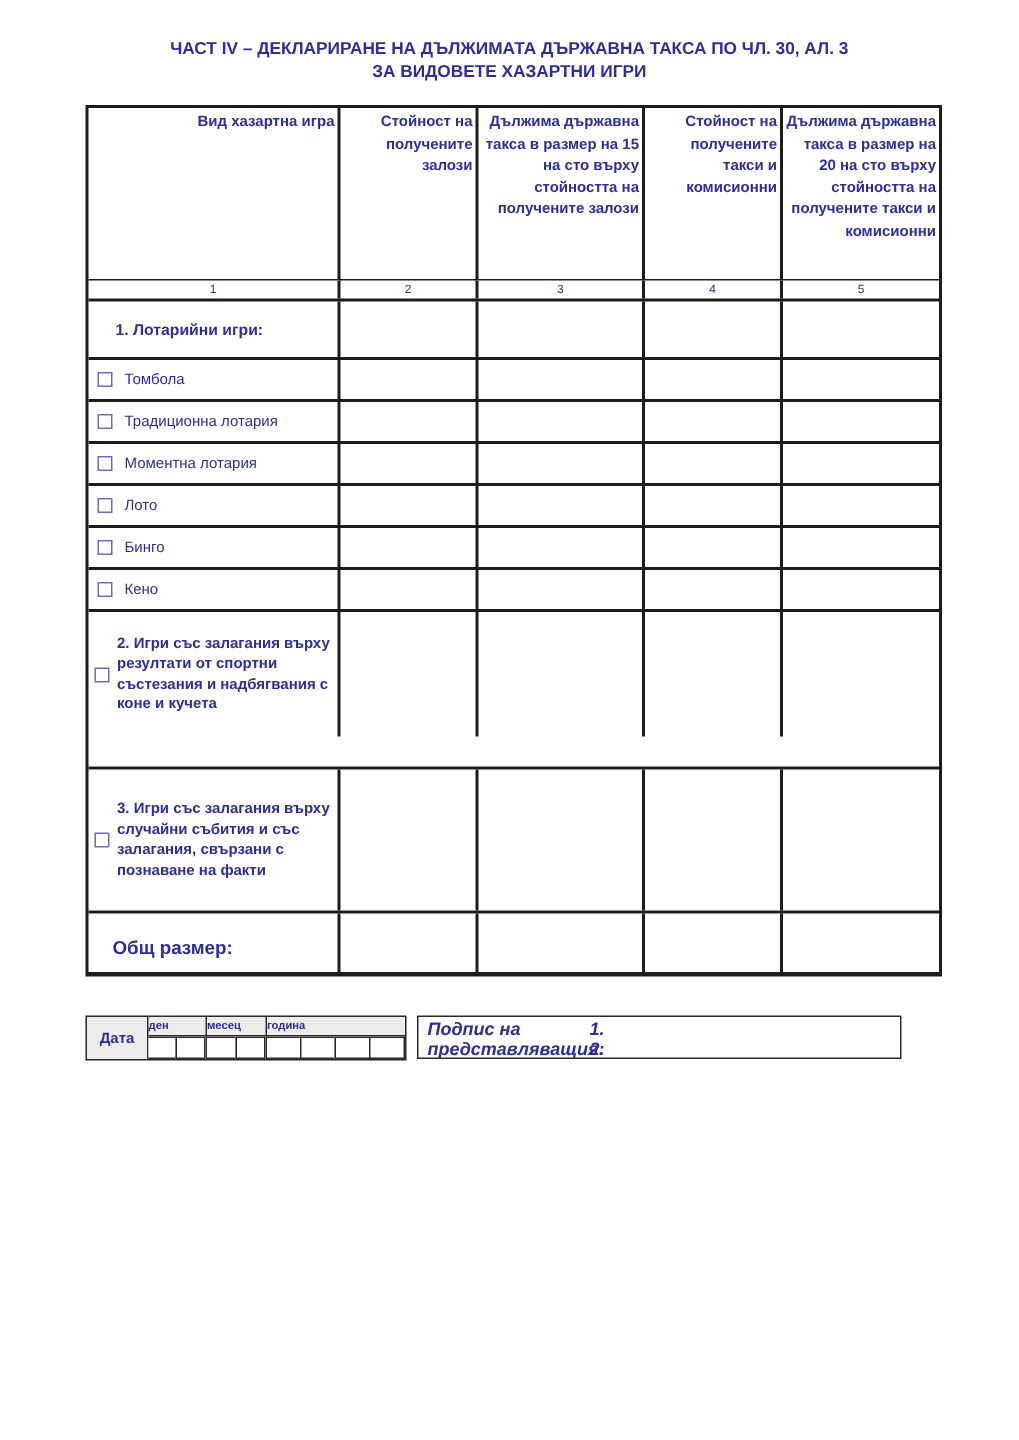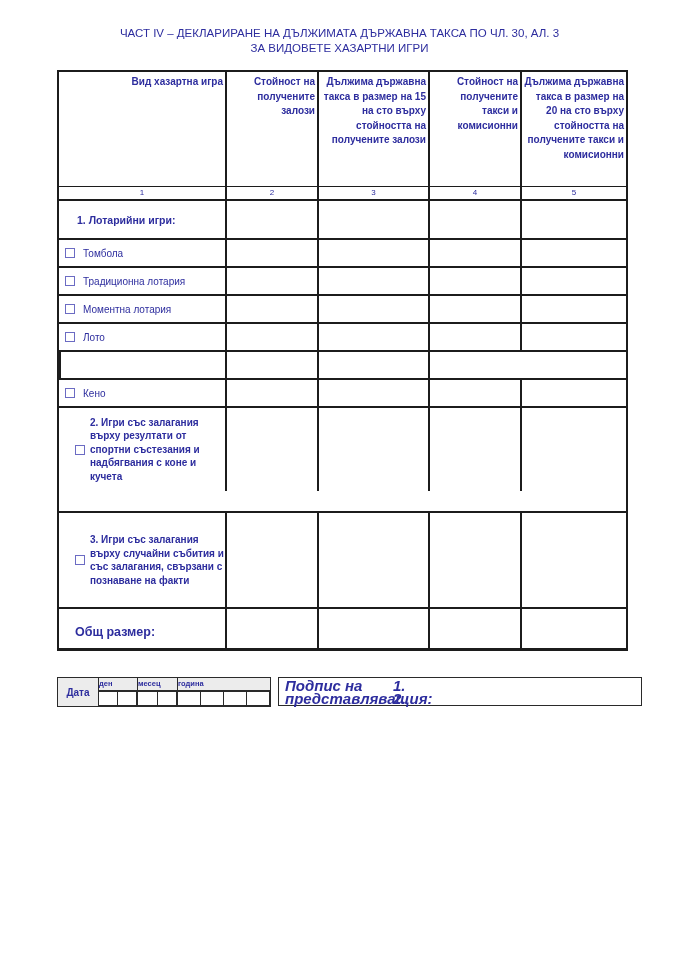--- a/index.html
+++ b/index.html
@@ -1,18 +1,18 @@
 <!DOCTYPE html>
 <html><head>
 <meta charset="utf-8">
 <style>
   * { margin:0; padding:0; box-sizing:border-box; }
   html,body { width:679px; height:960px; background:#ffffff; overflow:hidden;
               font-family:"Liberation Sans", sans-serif; }
-  .title { margin-top:26px; text-align:center; font-weight:normal;
+  .title { margin-top:26px; text-align:center; font-weight:bold;
            font-size:11.5px; line-height:15px; color:#2d2d9e; }
 
   
   .form-table { margin:14px 0 0 57px; width:571px;
                 border:2px solid #1c1c1c; border-bottom-width:3px; }
   .trow { display:grid; grid-template-columns:166px 92px 111px 92px 1fr;
           border-top:2px solid #1c1c1c; }
   .trow.first { border-top:none; }
   .trow.thin-top { border-top:1px solid #1c1c1c; }
   .cell { border-left:2px solid #1c1c1c; }
@@ -27,21 +27,21 @@
 
   .body-row .cell.c0 { display:flex; align-items:center; color:#2d2d9e; }
   .r-section1 { height:39px; }
   .r-section1 .cell.c0 { padding-left:18px; font-weight:bold; font-size:10.5px; }
   .r-item { height:28px; }
   .r-item .cell.c0 { padding-left:6px; font-size:10px; }
   .r-item .label { margin-left:8px; }
   .r-big { }
   .r-sec2 { height:85px; }
   .r-sec3 { height:96px;margin-top:20px; }
-  .r-big .cell.c0 { padding-left:16px; font-weight:bold; font-size:10px; }
+  .r-big .cell.c0 { padding-left:4px; font-weight:bold; font-size:10px; }
   .r-big .label { margin-left:5px; width:148px; line-height:13.5px; }
   .r-total { height:41px; }
   .r-total .cell.c0 { padding-left:16px; font-weight:bold; font-size:12.5px;
                       padding-top:6px; }
   .checkbox { width:10px; height:10px; border:1.5px solid #6b6bc3;
               background:#fff; flex-shrink:0; }
 
   
   .footer-row { display:flex; margin:26px 0 0 57px; align-items:flex-start; }
   .date-table { display:grid; grid-template-columns:41px 39px 40px 92px;
@@ -51,23 +51,23 @@
   .date-label { grid-row:1/3; display:flex; align-items:center; justify-content:center;
                 font-weight:bold; font-size:10px; }
   .dhead { border-bottom:1px solid #2a2a2a; text-align:left; font-weight:bold;
            font-size:7.5px; line-height:12px; }
   .dhead.last { border-right:none; }
   .boxgroup { display:flex; }
   .boxgroup.last { border-right:none; }
   .dbox { flex:1; background:#ffffff; border:1px solid #2a2a2a; margin-left:-1px; }
   .dbox.first { margin-left:0; border-left:none; }
 
-  .sig-box { margin-left:7px; width:364px; height:29px; border:1px solid #2a2a2a;
+  .sig-box { margin-left:7px; width:323px; height:29px; border:1px solid #2a2a2a;
              padding:2px 6px 0; display:grid; grid-template-columns:108px auto;
-             color:#2d2d9e; font-style:italic; font-weight:bold; font-size:15px;
+             color:#2d2d9e; font-style:italic; font-weight:bold; font-size:12px;
              line-height:12px; }
 </style>
 </head>
 <body>
 
 <div class="title">
   <div>ЧАСТ IV – ДЕКЛАРИРАНЕ НА ДЪЛЖИМАТА ДЪРЖАВНА ТАКСА ПО ЧЛ. 30, АЛ. 3</div>
   <div>ЗА ВИДОВЕТЕ ХАЗАРТНИ ИГРИ</div>
 </div>
 
@@ -138,20 +138,24 @@
         <span class="checkbox"></span>
         <span class="label">Лото</span>
       </div>
     <div class="cell"></div>
     <div class="cell"></div>
     <div class="cell"></div>
     <div class="cell"></div>
   </div>
 
   <div class="trow body-row r-item">
+    <div class="cell c0">
+        <span class="checkbox"></span>
+        <span class="label">Бинго</span>
+      </div>
     <div class="cell"></div>
     <div class="cell"></div>
     <div class="cell"></div>
     <div class="cell"></div>
   </div>
 
   <div class="trow body-row r-item">
     <div class="cell c0">
         <span class="checkbox"></span>
         <span class="label">Кено</span>

